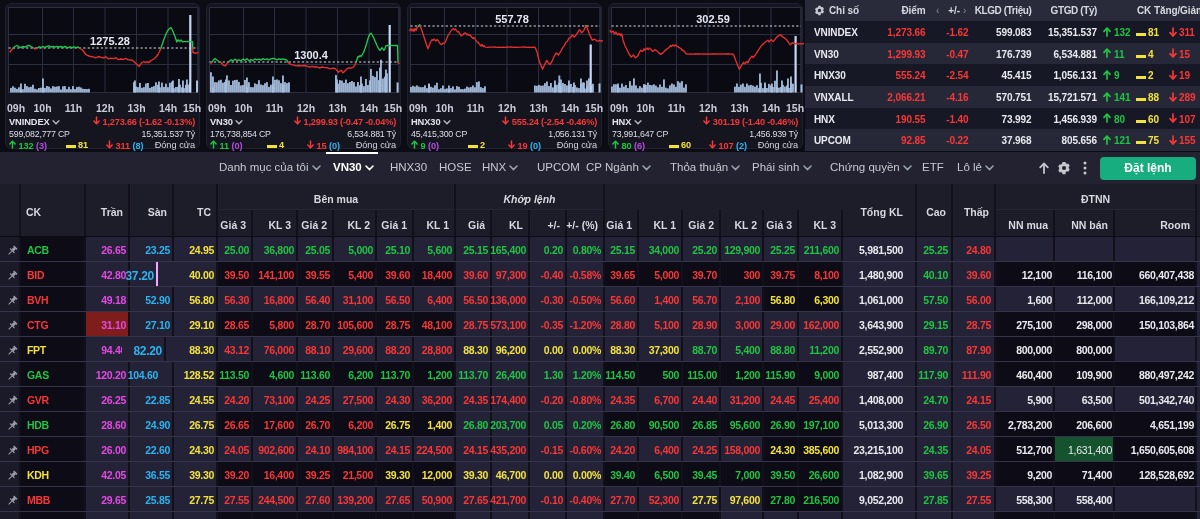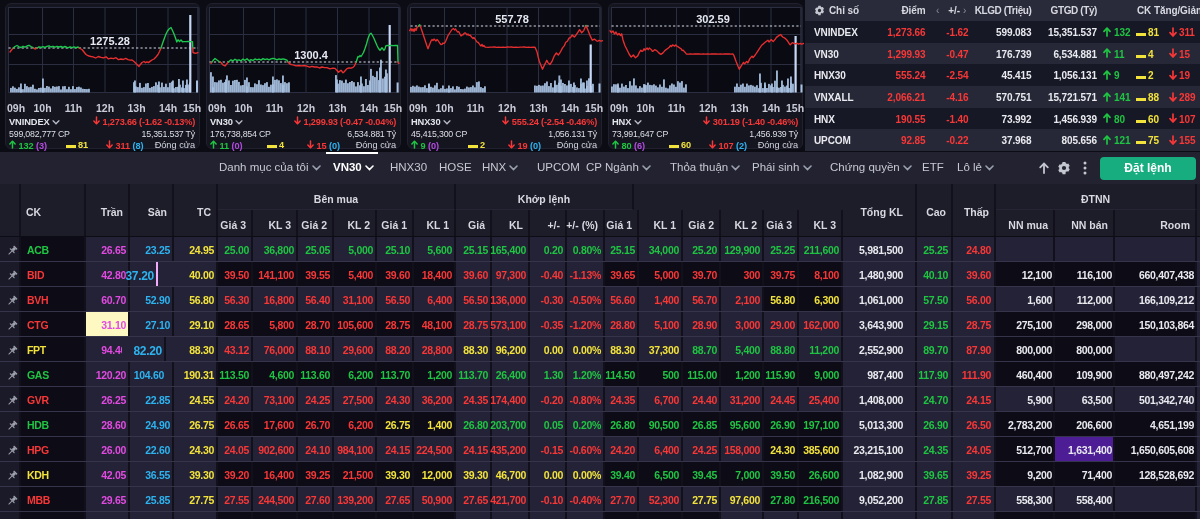--- a/index.html
+++ b/index.html
@@ -751,21 +751,21 @@
     </div>
 <div class="abs" style="left:917px;top:0px;width:36px;height:52px;border-right:2px solid #11101b;">
       <span class="abs" style="right:5px;top:21.5px">Cao</span>
     </div>
 <div class="abs" style="left:953px;top:0px;width:43px;height:52px;border-right:2px solid #11101b;">
       <span class="abs" style="right:5px;top:21.5px">Thấp</span>
     </div>
 <div class="abs" style="left:218px;top:0px;width:238px;height:26px;border-right:2px solid #11101b;border-bottom:1px solid #262536;">
       <span class="abs" style="left:0;right:0;top:8.5px;text-align:center">Bên mua</span>
     </div>
-<div class="abs" style="left:456px;top:0px;width:178px;height:26px;border-right:2px solid #11101b;border-bottom:1px solid #262536;">
+<div class="abs" style="left:456px;top:0px;width:149px;height:26px;border-right:2px solid #11101b;border-bottom:1px solid #262536;font-style:italic;">
       <span class="abs" style="left:0;right:0;top:8.5px;text-align:center">Khớp lệnh</span>
     </div>
 <div class="abs" style="left:996px;top:0px;width:201px;height:26px;border-right:2px solid #11101b;border-bottom:1px solid #262536;">
       <span class="abs" style="left:0;right:0;top:8.5px;text-align:center">ĐTNN</span>
     </div>
 <div class="abs" style="left:218px;top:26px;width:35px;height:26px;border-right:2px solid #11101b;">
       <span class="abs" style="right:5px;top:8.5px">Giá 3</span>
     </div>
 <div class="abs" style="left:253px;top:26px;width:45px;height:26px;border-right:2px solid #11101b;">
       <span class="abs" style="right:5px;top:8.5px">KL 3</span>
@@ -957,21 +957,21 @@
 <div class="abs" style="left:456px;top:0;width:36px;height:100%;background:#242236;border-right:2px solid #11101b;color:#f83737;font-size:10.5px;font-weight:bold;letter-spacing:-0.3px">
         <span class="abs" style="right:2px;top:7px">39.60</span>
       </div>
 <div class="abs" style="left:492px;top:0;width:38px;height:100%;background:#242236;border-right:2px solid #11101b;color:#f83737;font-size:10.5px;font-weight:bold;letter-spacing:-0.3px">
         <span class="abs" style="right:2px;top:7px">97,300</span>
       </div>
 <div class="abs" style="left:530px;top:0;width:37px;height:100%;background:#242236;border-right:2px solid #11101b;color:#f83737;font-size:10.5px;font-weight:bold;letter-spacing:-0.3px">
         <span class="abs" style="right:2px;top:7px">-0.40</span>
       </div>
 <div class="abs" style="left:567px;top:0;width:38px;height:100%;background:#242236;border-right:2px solid #11101b;color:#f83737;font-size:10.5px;font-weight:bold;letter-spacing:-0.3px">
-        <span class="abs" style="right:2px;top:7px">-1.13%</span>
+        <span class="abs" style="right:2px;top:7px">-0.58%</span>
       </div>
 <div class="abs" style="left:605px;top:0;width:34px;height:100%;background:#0d0b16;border-right:2px solid #11101b;color:#f83737;font-size:10.5px;font-weight:bold;letter-spacing:-0.3px">
         <span class="abs" style="right:2px;top:7px">39.65</span>
       </div>
 <div class="abs" style="left:639px;top:0;width:44px;height:100%;background:#0d0b16;border-right:2px solid #11101b;color:#f83737;font-size:10.5px;font-weight:bold;letter-spacing:-0.3px">
         <span class="abs" style="right:2px;top:7px">5,000</span>
       </div>
 <div class="abs" style="left:683px;top:0;width:38px;height:100%;background:#0d0b16;border-right:2px solid #11101b;color:#f83737;font-size:10.5px;font-weight:bold;letter-spacing:-0.3px">
         <span class="abs" style="right:2px;top:7px">39.70</span>
       </div>
@@ -1011,21 +1011,21 @@
               <rect x="5.5" y="2.8" width="3" height="3.2"></rect>
               <path d="M4.2 6l5.6 0 0.5 1.2-6.6 0z"></path>
               <rect x="6.6" y="7.2" width="0.9" height="4.6"></rect>
             </g>
           </svg></span>
       </div>
 <div class="abs" style="left:21px;top:0;width:65px;height:100%;background:#0d0b16;border-right:2px solid #11101b;color:#f83737;font-size:10.5px;font-weight:bold;letter-spacing:-0.3px">
         <span class="abs" style="left:6px;top:7px">BVH</span>
       </div>
 <div class="abs" style="left:86px;top:0;width:44px;height:100%;background:#242236;border-right:2px solid #11101b;color:#e14be1;font-size:10.5px;font-weight:bold;letter-spacing:-0.3px">
-        <span class="abs" style="right:2px;top:7px">60.70</span>
+        <span class="abs" style="right:2px;top:7px">49.18</span>
       </div>
 <div class="abs" style="left:130px;top:0;width:44px;height:100%;background:#242236;border-right:2px solid #11101b;color:#2db3ef;font-size:10.5px;font-weight:bold;letter-spacing:-0.3px">
         <span class="abs" style="right:2px;top:7px">52.90</span>
       </div>
 <div class="abs" style="left:174px;top:0;width:44px;height:100%;background:#242236;border-right:2px solid #11101b;color:#f2e33c;font-size:10.5px;font-weight:bold;letter-spacing:-0.3px">
         <span class="abs" style="right:2px;top:7px">56.80</span>
       </div>
 <div class="abs" style="left:218px;top:0;width:35px;height:100%;background:#242236;border-right:2px solid #11101b;color:#f83737;font-size:10.5px;font-weight:bold;letter-spacing:-0.3px">
         <span class="abs" style="right:2px;top:7px">56.30</span>
       </div>
@@ -1100,21 +1100,21 @@
               <rect x="4.6" y="1.6" width="4.8" height="1.4" rx="0.5"></rect>
               <rect x="5.5" y="2.8" width="3" height="3.2"></rect>
               <path d="M4.2 6l5.6 0 0.5 1.2-6.6 0z"></path>
               <rect x="6.6" y="7.2" width="0.9" height="4.6"></rect>
             </g>
           </svg></span>
       </div>
 <div class="abs" style="left:21px;top:0;width:65px;height:100%;background:#0d0b16;border-right:2px solid #11101b;color:#f83737;font-size:10.5px;font-weight:bold;letter-spacing:-0.3px">
         <span class="abs" style="left:6px;top:7px">CTG</span>
       </div>
-<div class="abs" style="left:86px;top:0;width:44px;height:100%;background:#fef9c3;border-right:2px solid #11101b;color:#e14be1;font-size:10.5px;font-weight:bold;letter-spacing:-0.3px">
+<div class="abs" style="left:86px;top:0;width:44px;height:100%;background:#7f1d1d;border-right:2px solid #11101b;color:#e14be1;font-size:10.5px;font-weight:bold;letter-spacing:-0.3px">
         <span class="abs" style="right:2px;top:7px">31.10</span>
       </div>
 <div class="abs" style="left:130px;top:0;width:44px;height:100%;background:#242236;border-right:2px solid #11101b;color:#2db3ef;font-size:10.5px;font-weight:bold;letter-spacing:-0.3px">
         <span class="abs" style="right:2px;top:7px">27.10</span>
       </div>
 <div class="abs" style="left:174px;top:0;width:44px;height:100%;background:#242236;border-right:2px solid #11101b;color:#f2e33c;font-size:10.5px;font-weight:bold;letter-spacing:-0.3px">
         <span class="abs" style="right:2px;top:7px">29.10</span>
       </div>
 <div class="abs" style="left:218px;top:0;width:35px;height:100%;background:#0d0b16;border-right:2px solid #11101b;color:#f83737;font-size:10.5px;font-weight:bold;letter-spacing:-0.3px">
         <span class="abs" style="right:2px;top:7px">28.65</span>
@@ -1284,24 +1284,24 @@
             </g>
           </svg></span>
       </div>
 <div class="abs" style="left:21px;top:0;width:65px;height:100%;background:#0d0b16;border-right:2px solid #11101b;color:#1fc443;font-size:10.5px;font-weight:bold;letter-spacing:-0.3px">
         <span class="abs" style="left:6px;top:7px">GAS</span>
       </div>
 <div class="abs" style="left:86px;top:0;width:44px;height:100%;background:#242236;border-right:2px solid #11101b;color:#e14be1;font-size:10.5px;font-weight:bold;letter-spacing:-0.3px">
         <span class="abs" style="right:2px;top:7px">120.20</span>
       </div>
 <div class="abs" style="left:130px;top:0;width:44px;height:100%;background:#242236;border-right:2px solid #11101b;color:#2db3ef;font-size:10.5px;font-weight:bold;letter-spacing:-0.3px">
-        <span class="abs" style="right:8px;top:7px">104.60</span>
+        <span class="abs" style="right:14px;top:7px">104.60</span>
       </div>
 <div class="abs" style="left:174px;top:0;width:44px;height:100%;background:#242236;border-right:2px solid #11101b;color:#f2e33c;font-size:10.5px;font-weight:bold;letter-spacing:-0.3px">
-        <span class="abs" style="right:2px;top:7px">190.31</span>
+        <span class="abs" style="right:2px;top:7px">128.52</span>
       </div>
 <div class="abs" style="left:218px;top:0;width:35px;height:100%;background:#0d0b16;border-right:2px solid #11101b;color:#1fc443;font-size:10.5px;font-weight:bold;letter-spacing:-0.3px">
         <span class="abs" style="right:2px;top:7px">113.50</span>
       </div>
 <div class="abs" style="left:253px;top:0;width:45px;height:100%;background:#0d0b16;border-right:2px solid #11101b;color:#1fc443;font-size:10.5px;font-weight:bold;letter-spacing:-0.3px">
         <span class="abs" style="right:2px;top:7px">4,600</span>
       </div>
 <div class="abs" style="left:298px;top:0;width:36px;height:100%;background:#0d0b16;border-right:2px solid #11101b;color:#1fc443;font-size:10.5px;font-weight:bold;letter-spacing:-0.3px">
         <span class="abs" style="right:2px;top:7px">113.60</span>
       </div>
@@ -1619,21 +1619,21 @@
       </div>
 <div class="abs" style="left:917px;top:0;width:36px;height:100%;background:#242236;border-right:2px solid #11101b;color:#1fc443;font-size:10.5px;font-weight:bold;letter-spacing:-0.3px">
         <span class="abs" style="right:3px;top:7px">24.35</span>
       </div>
 <div class="abs" style="left:953px;top:0;width:43px;height:100%;background:#242236;border-right:2px solid #11101b;color:#f83737;font-size:10.5px;font-weight:bold;letter-spacing:-0.3px">
         <span class="abs" style="right:3px;top:7px">24.05</span>
       </div>
 <div class="abs" style="left:996px;top:0;width:59px;height:100%;background:#0d0b16;border-right:2px solid #11101b;color:#e9eaef;font-size:10.5px;font-weight:bold;letter-spacing:-0.3px">
         <span class="abs" style="right:1px;top:7px">512,700</span>
       </div>
-<div class="abs" style="left:1055px;top:0;width:60px;height:100%;background:#4c1d95;border-right:2px solid #11101b;color:#e9eaef;font-size:10.5px;font-weight:bold;letter-spacing:-0.3px">
+<div class="abs" style="left:1055px;top:0;width:60px;height:100%;background:#14532d;border-right:2px solid #11101b;color:#e9eaef;font-size:10.5px;font-weight:normal;letter-spacing:-0.3px">
         <span class="abs" style="right:1px;top:7px">1,631,400</span>
       </div>
 <div class="abs" style="left:1115px;top:0;width:82px;height:100%;background:#0d0b16;border-right:2px solid #11101b;color:#e9eaef;font-size:10.5px;font-weight:bold;letter-spacing:-0.3px">
         <span class="abs" style="right:1px;top:7px">1,650,605,608</span>
       </div>
 </div>
 <div class="abs" style="left:0;top:225.00px;width:1200px;height:25.00px;border-bottom:1px solid #35344a">
 <div class="abs" style="left:0;top:0;width:21px;height:100%;background:#1b1a28;border-right:2px solid #11101b">
         <span class="abs" style="left:5px;top:7px"><svg width="14" height="14" viewBox="0 0 14 14">
             <g fill="#9fa2ae" transform="rotate(45 7 7)">

